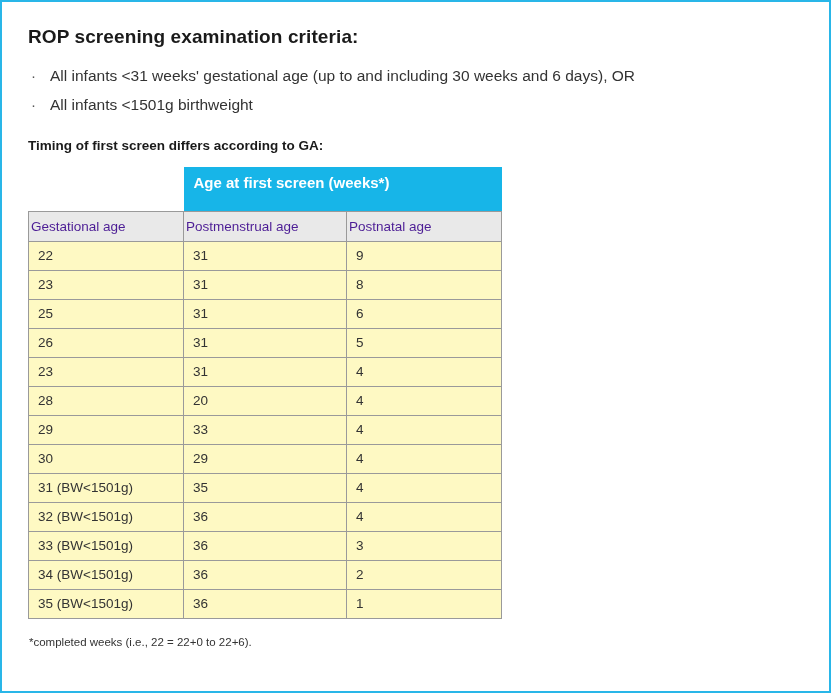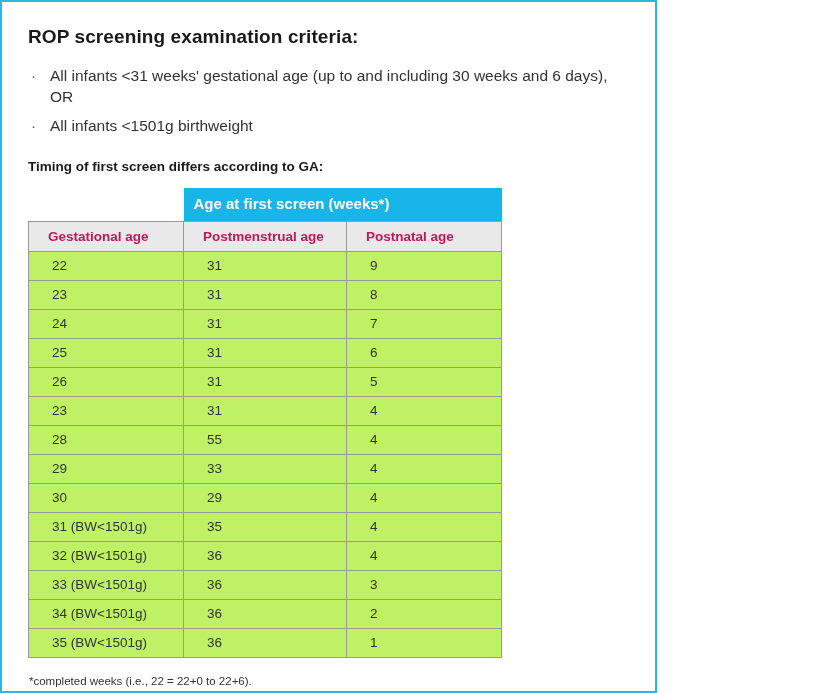--- a/index.html
+++ b/index.html
@@ -9,21 +9,21 @@
   }
   body {
     width: 831px;
     height: 693px;
     font-family: "Liberation Sans", sans-serif;
     color: #1a1a1a;
     overflow: hidden;
   }
   .card {
     box-sizing: border-box;
-    width: 657px;
+    width: 831px;
     height: 693px;
     border: 2px solid #29b6e8;
     padding: 20px 24px 12px 24px;
     background: #ffffff;
   }
   .title {
     font-size: 19px;
     font-weight: bold;
     color: #1a1a1a;
     margin: 4px 0 18px 2px;
@@ -68,39 +68,39 @@
   .spacer-cell {
     border: none;
     background: transparent;
   }
   .banner {
     background: #17b5e8;
     color: #ffffff;
     font-weight: bold;
     font-size: 15px;
     text-align: left;
-    padding: 7px 10px 9px 10px;
+    padding: 7px 10px 20px 10px;
     border: none;
   }
   .hdr {
     background: #e9e9e9;
-    font-weight: bold;
+    font-weight: normal;
     font-size: 13.5px;
-    color: #be185d;
+    color: #4c1d95;
     border: 1px solid #9a9a9a;
-    padding: 7px 19px;
+    padding: 7px 2px;
     text-align: left;
     white-space: nowrap;
   }
   td.cell {
     border: 1px solid #9a9a9a;
-    padding: 6px 23px;
+    padding: 6px 9px;
     font-size: 13.5px;
     color: #333333;
-    background: #bef264;
+    background: #fef9c3;
     height: 16px;
   }
   .footnote {
     font-size: 11.5px;
     color: #333333;
     margin: 17px 0 0 3px;
   }
 </style>
 </head>
 <body>
@@ -145,42 +145,37 @@
           <td class="cell">22</td>
           <td class="cell">31</td>
           <td class="cell">9</td>
         </tr>
         <tr>
           <td class="cell">23</td>
           <td class="cell">31</td>
           <td class="cell">8</td>
         </tr>
         <tr>
-          <td class="cell">24</td>
-          <td class="cell">31</td>
-          <td class="cell">7</td>
-        </tr>
-        <tr>
           <td class="cell">25</td>
           <td class="cell">31</td>
           <td class="cell">6</td>
         </tr>
         <tr>
           <td class="cell">26</td>
           <td class="cell">31</td>
           <td class="cell">5</td>
         </tr>
         <tr>
           <td class="cell">23</td>
           <td class="cell">31</td>
           <td class="cell">4</td>
         </tr>
         <tr>
           <td class="cell">28</td>
-          <td class="cell">55</td>
+          <td class="cell">20</td>
           <td class="cell">4</td>
         </tr>
         <tr>
           <td class="cell">29</td>
           <td class="cell">33</td>
           <td class="cell">4</td>
         </tr>
         <tr>
           <td class="cell">30</td>
           <td class="cell">29</td>

